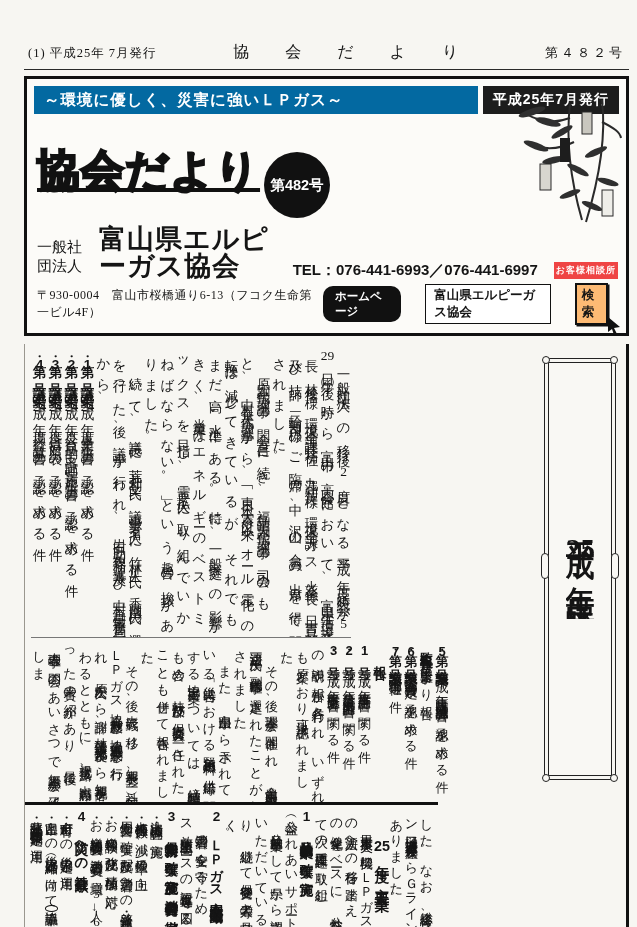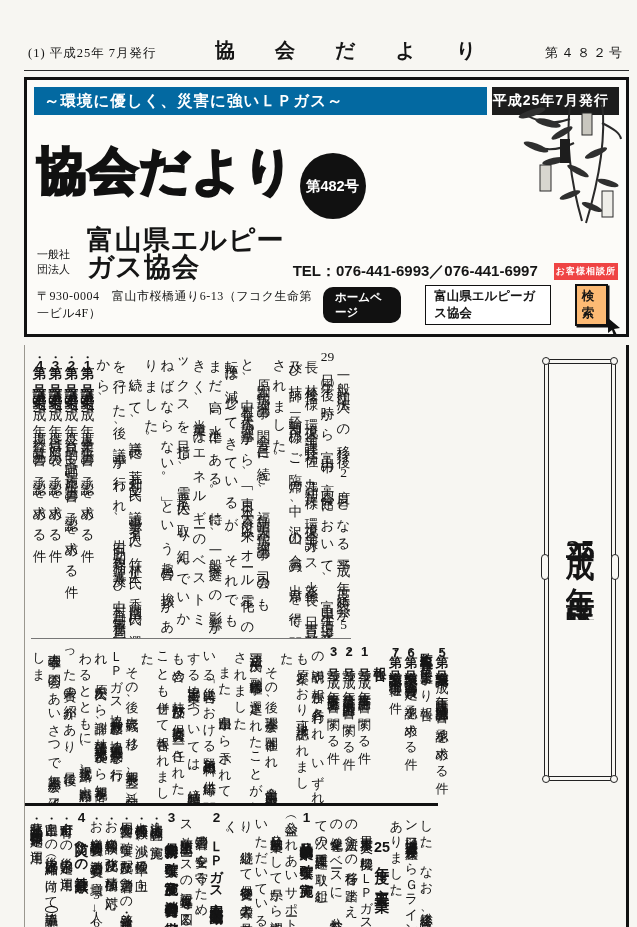--- a/index.html
+++ b/index.html
@@ -4,39 +4,39 @@
 <style>
   html,body{margin:0;padding:0;background:#e8e6e1;}
   .page{
     width:637px;height:927px;box-sizing:border-box;background:#f7f6f2;
     padding:8px 8px 6px 24px;position:relative;overflow:hidden;
     font-family:"Liberation Serif","DejaVu Serif",serif;color:#151515;
   }
   
   .runhead{display:flex;align-items:baseline;border-bottom:1px solid #2a2a2a;padding:2px 4px 6px 4px;}
   .runhead .left{font-size:12.5px;letter-spacing:1px;margin-top:35px;}
-  .runhead .center{flex:1;text-align:center;font-size:20px;letter-spacing:10px;font-weight:bold;}
+  .runhead .center{flex:1;text-align:center;font-size:16px;letter-spacing:10px;font-weight:normal;}
   .runhead .right{font-size:13px;letter-spacing:3px;}
   
   .masthead{border:3px solid #111;margin-top:6px;background:#fcfbf8;position:relative;}
   .mast-bar{display:flex;gap:5px;margin:7px 7px 0 7px;}
   .mast-bar .bar-main{flex:1;background:#0369a1;color:#fff;font-family:"Liberation Sans","DejaVu Sans",sans-serif;
      font-weight:bold;font-size:15.5px;padding:4px 10px 3px 10px;letter-spacing:1px;}
   .mast-bar .bar-date{background:#1d1d1d;color:#fff;font-family:"Liberation Sans","DejaVu Sans",sans-serif;
-     font-weight:bold;font-size:14px;padding:5px 10px 3px 1px;letter-spacing:1px;}
+     font-weight:bold;font-size:14px;padding:5px 10px 3px 10px;letter-spacing:1px;}
   .mast-title-row{position:relative;height:112px;display:flex;align-items:center;padding-left:10px;}
-  .mast-title{font-family:"Liberation Sans","DejaVu Sans",sans-serif;font-weight:bold;font-size:50px;
-     letter-spacing:1px;-webkit-text-stroke:2.5px #111;line-height:1;}
+  .mast-title{font-family:"Liberation Sans","DejaVu Sans",sans-serif;font-weight:bold;font-size:43px;
+     letter-spacing:1px;-webkit-text-stroke:2.5px #111;line-height:1;text-decoration:underline;}
   .issue-circle{width:66px;height:66px;border-radius:50%;background:#111;color:#fff;display:flex;
      align-items:center;justify-content:center;font-family:"Liberation Sans","DejaVu Sans",sans-serif;
      font-weight:bold;font-size:14.5px;margin:30px 0 0 4px;flex:0 0 auto;}
   .bamboo{position:absolute;right:4px;top:-16px;}
   .mast-info{padding:0 8px 8px 10px;}
   .info-row1{display:flex;align-items:flex-end;}
-  .org-type{font-size:11px;margin-right:6px;padding-bottom:4px;}
+  .org-type{font-size:15px;margin-right:6px;padding-bottom:4px;}
   .org-name{font-size:27px;font-weight:bold;letter-spacing:1px;line-height:1;}
   .telfax{margin-left:auto;font-family:"Liberation Sans","DejaVu Sans",sans-serif;font-weight:bold;
      font-size:15px;line-height:1.25;white-space:nowrap;}
   .tel-line{display:flex;align-items:center;gap:16px;}
   .consult-badge{background:#ef4444;color:#fff;font-size:9px;font-weight:bold;padding:3px 2px;letter-spacing:1px;}
   .info-row2{display:flex;align-items:center;margin-top:3px;}
   .address{font-size:12px;letter-spacing:.5px;}
   .hp-cluster{margin-left:auto;display:flex;align-items:center;gap:24px;position:relative;padding-right:10px;}
   .hp-pill{background:#111;color:#fff;font-family:"Liberation Sans","DejaVu Sans",sans-serif;
      font-weight:bold;font-size:11.5px;padding:3px 12px;border-radius:10px;}

